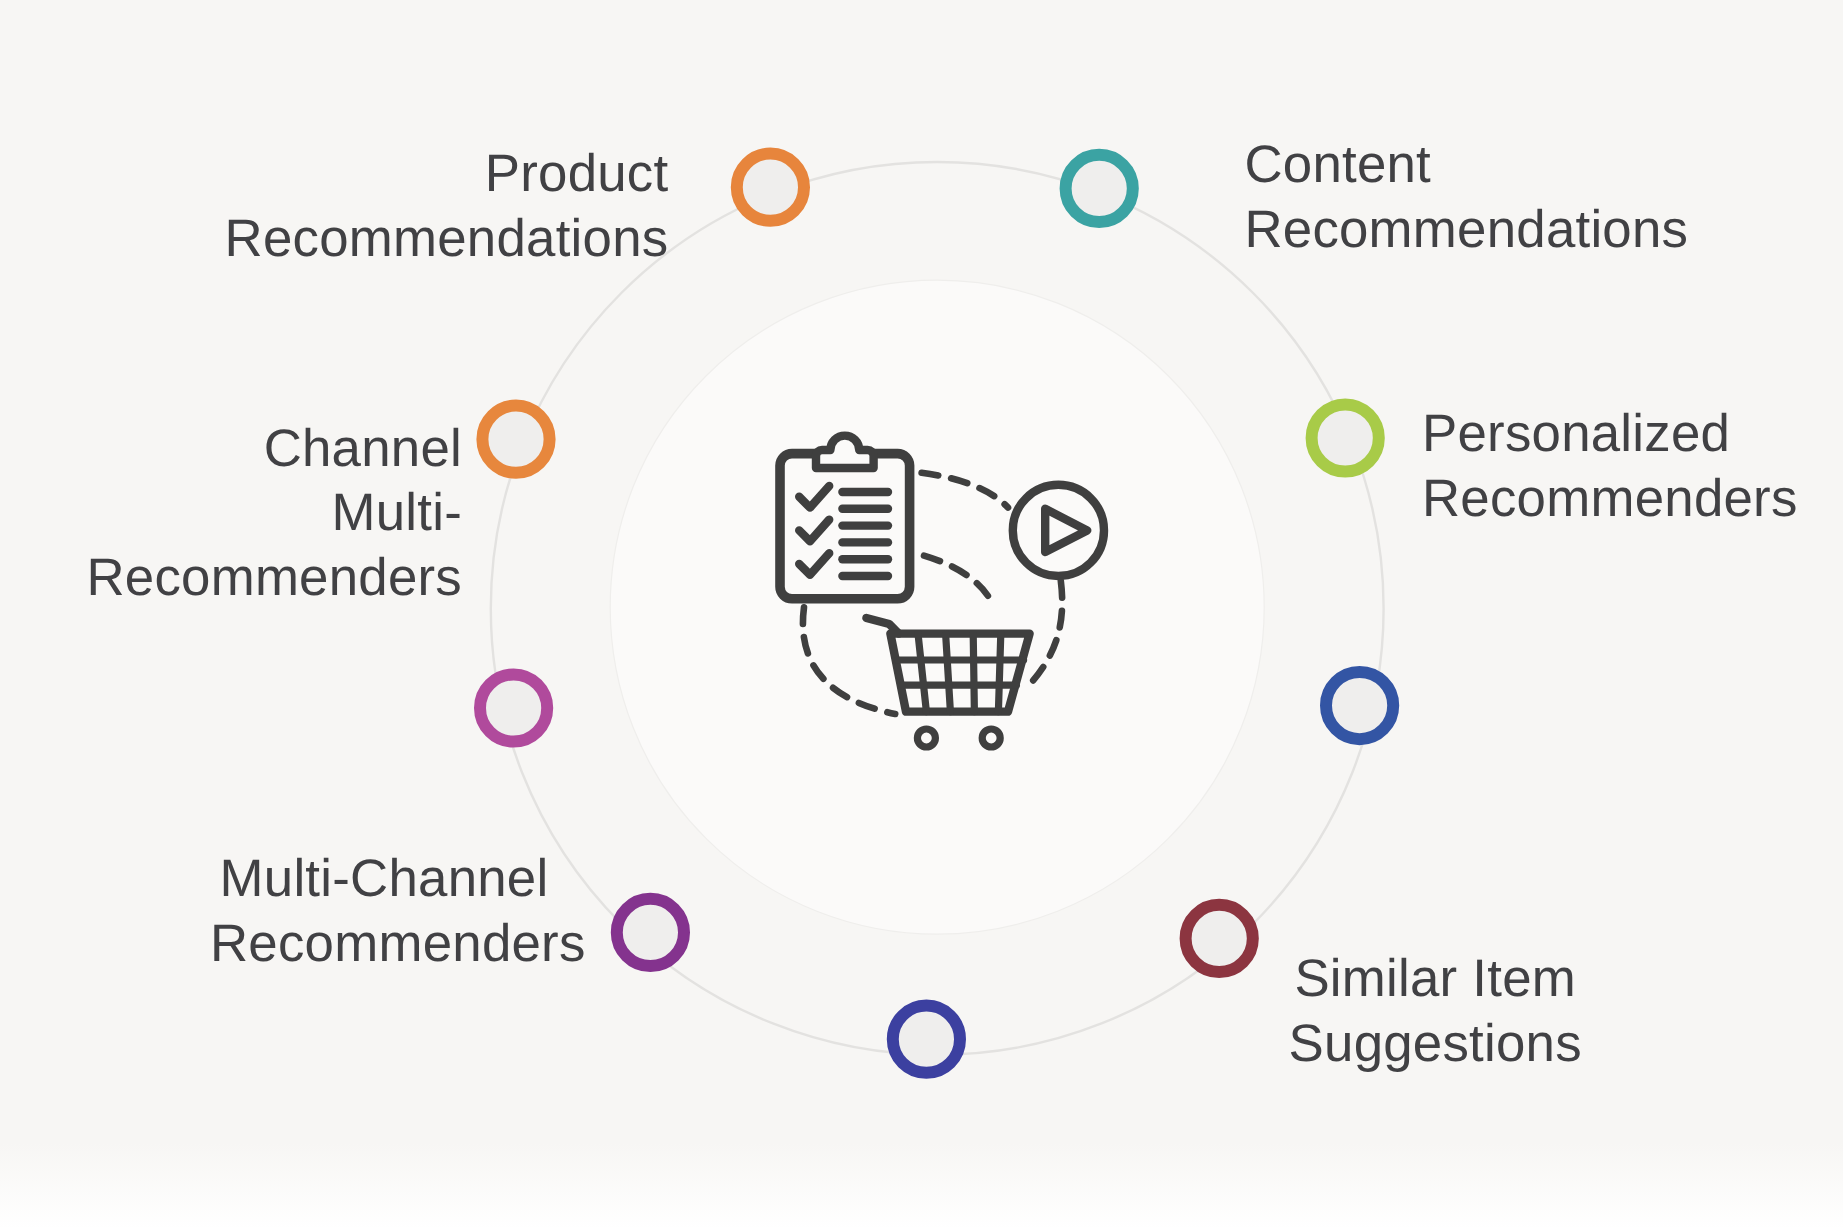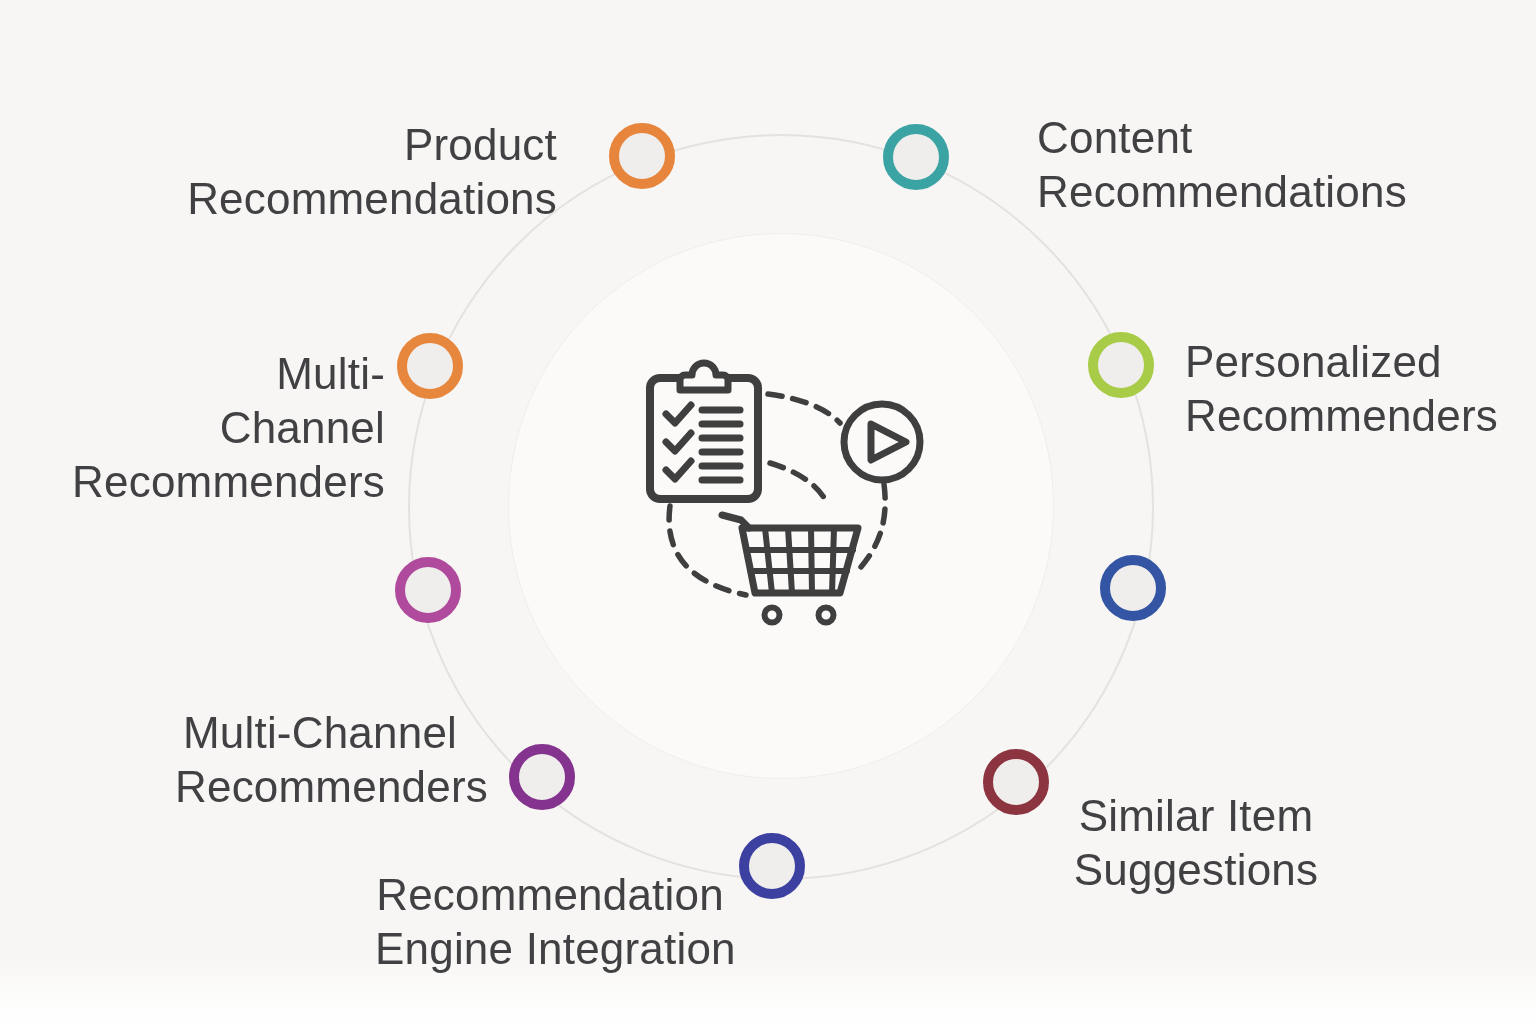--- a/index.html
+++ b/index.html
@@ -129,39 +129,35 @@
     <div>Product</div>
     <div>Recommendations</div>
   </div>
 
   <div class="label label-content">
     <div>Content</div>
     <div>Recommendations</div>
   </div>
 
   <div class="label label-multi-left">
+    <div>Channel</div>
     <div>Multi-</div>
-    <div>Channel</div>
     <div>Recommenders</div>
   </div>
 
   <div class="label label-personalized">
     <div>Personalized</div>
     <div>Recommenders</div>
   </div>
 
 
   <div class="label label-multi-bottom">
     <div>Multi-Channel</div>
     <div>Recommenders</div>
   </div>
 
   <div class="label label-similar">
     <div>Similar Item</div>
     <div>Suggestions</div>
   </div>
 
-  <div class="label label-engine">
-    <div>Recommendation</div>
-    <div>Engine Integration</div>
-  </div>
 
 </div>
 
 </body></html>

